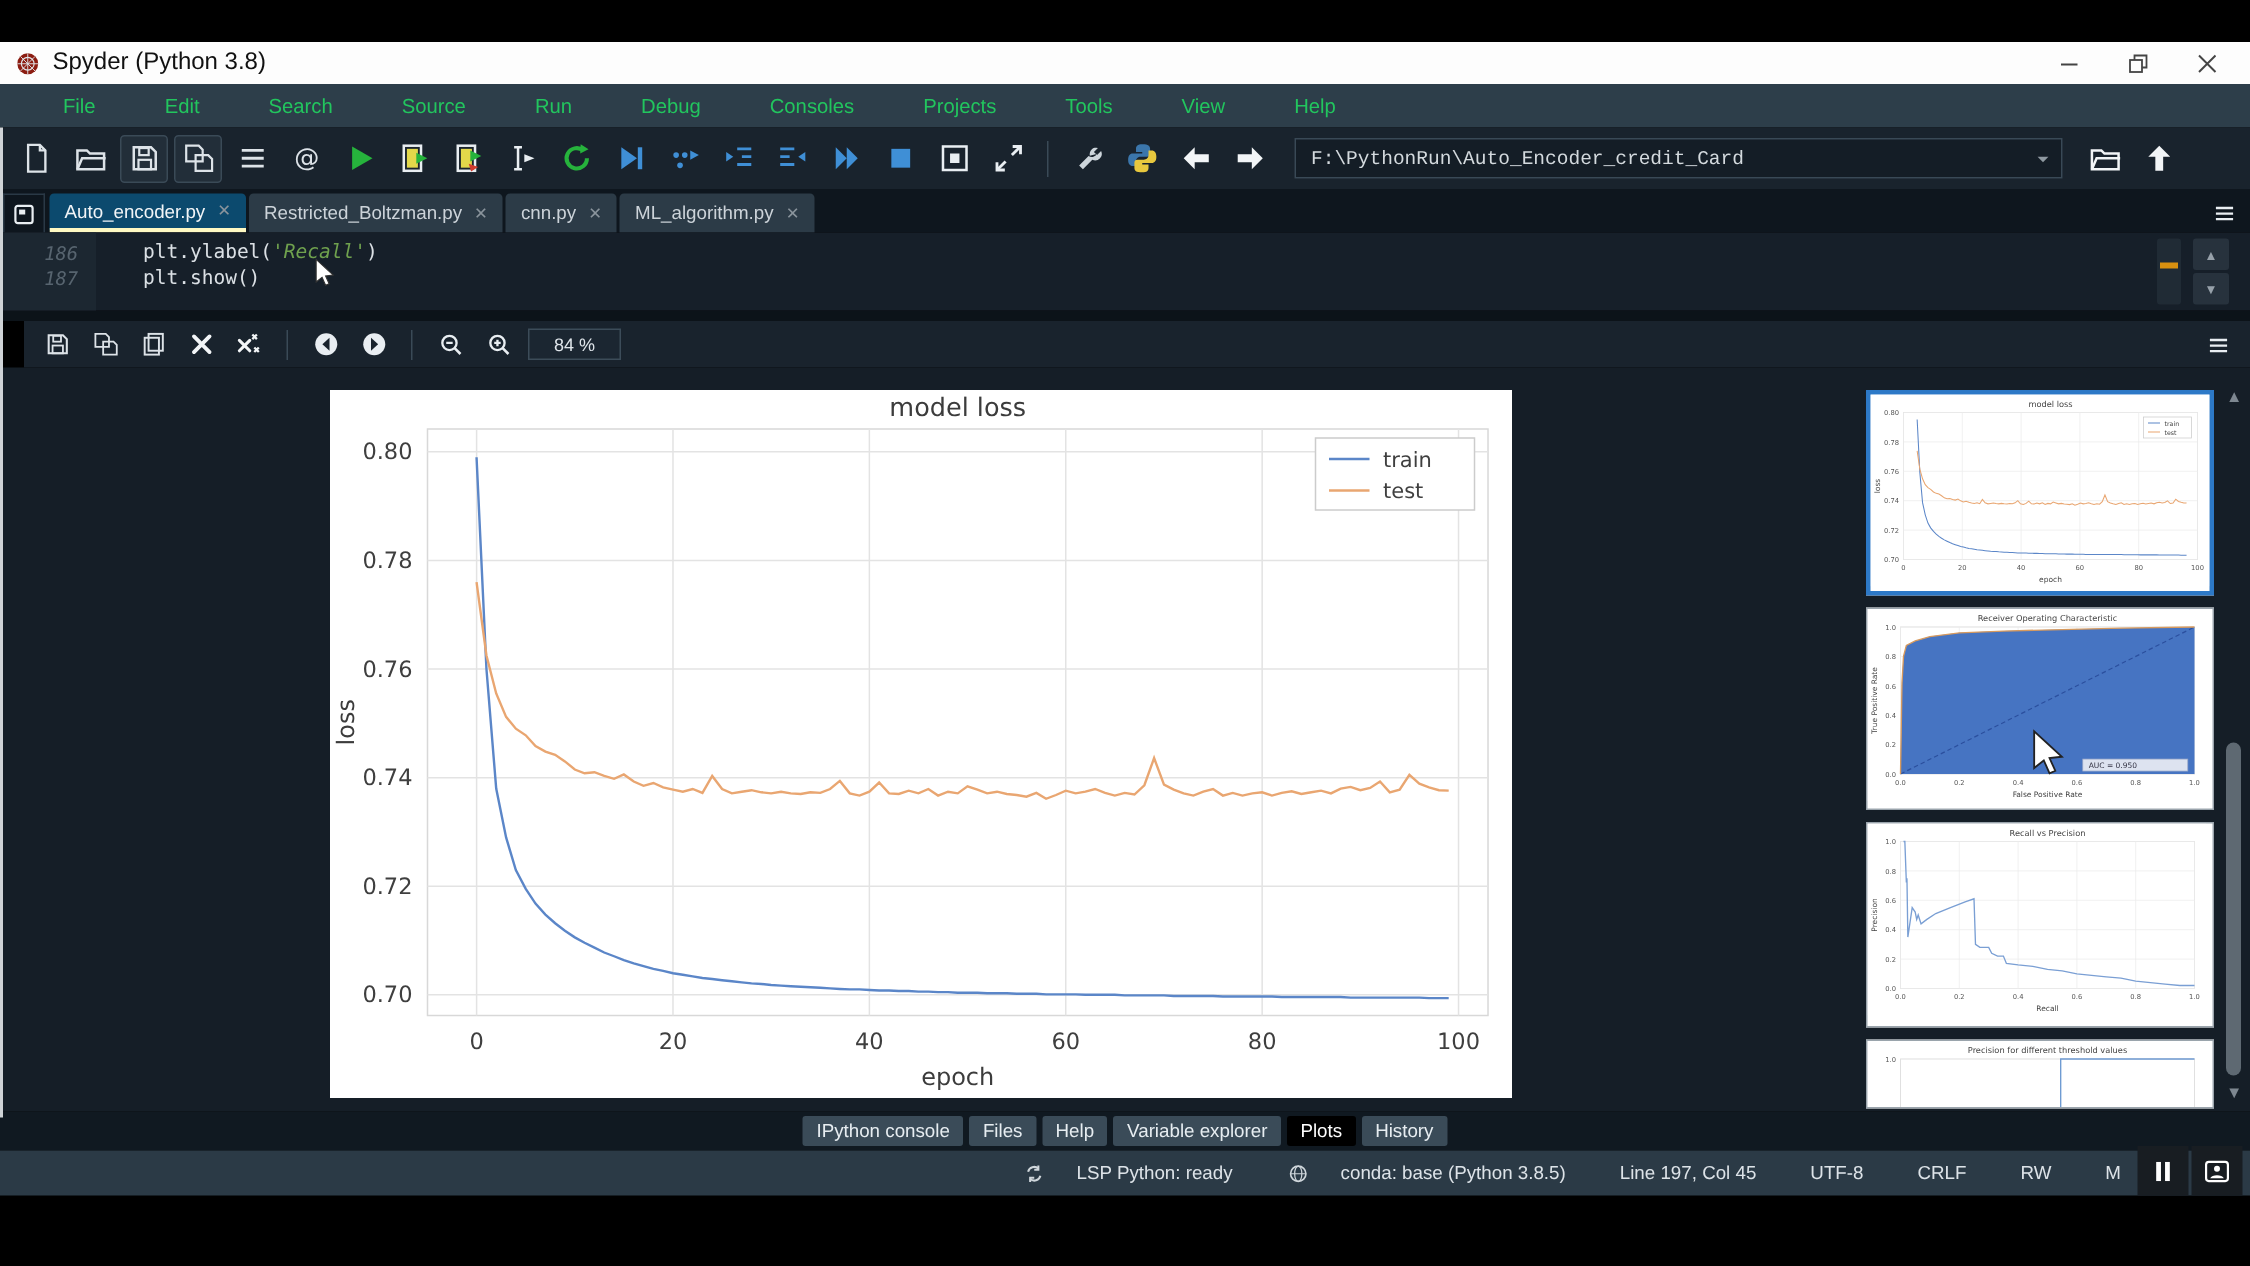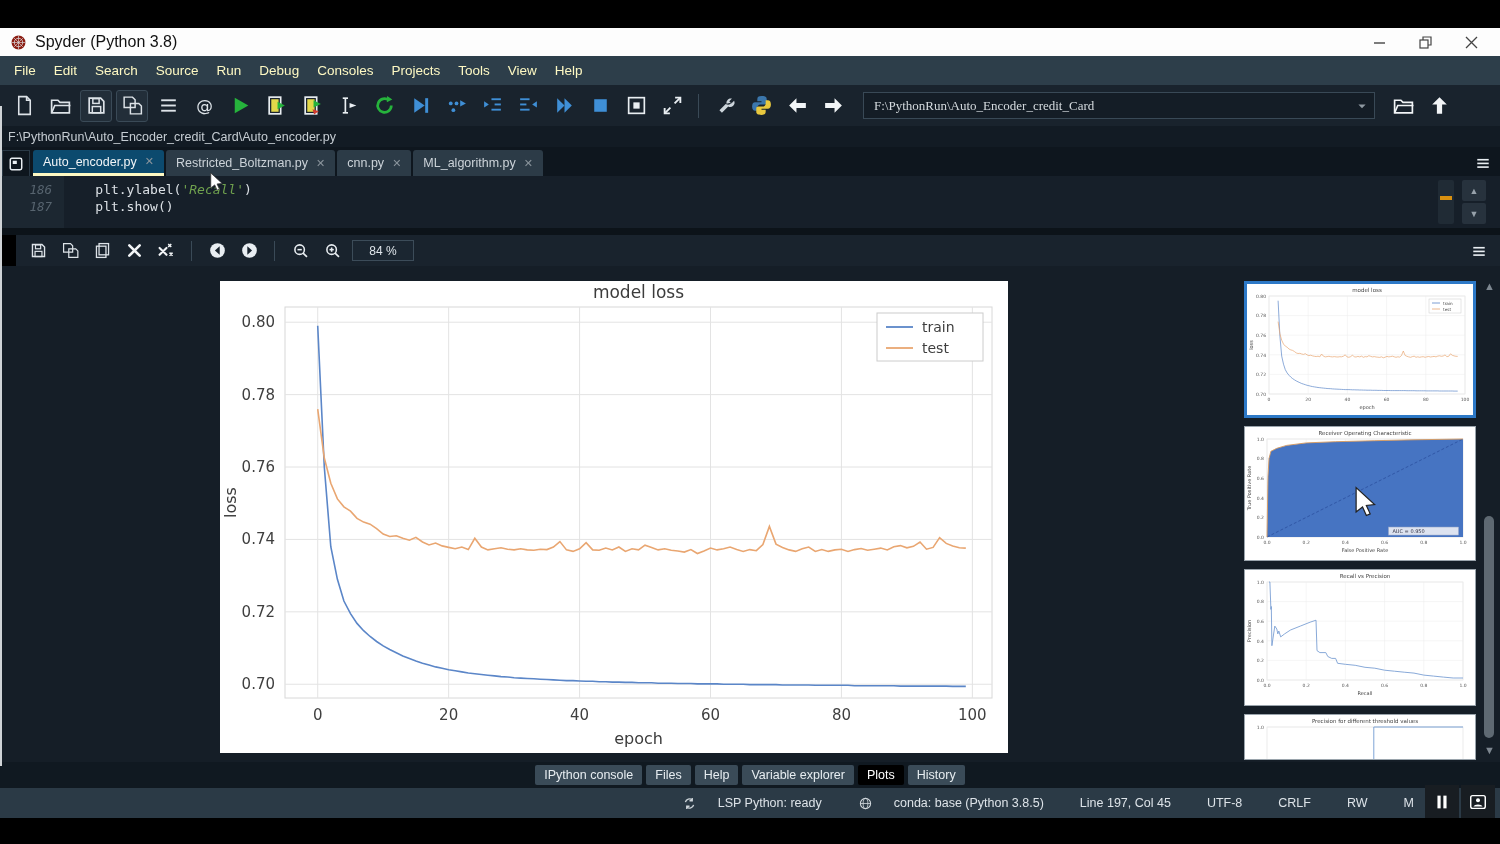--- a/index.html
+++ b/index.html
@@ -10,21 +10,21 @@
   .top-strip { height:28px; background:#000; }
   .titlebar { height:28px; background:#fdfdfd; display:flex; align-items:center; padding:0 6px; }
   .titlebar .logo { width:17px; height:17px; margin:0 8px 0 4px; }
   .titlebar .title { font-size:16px; color:#111; }
   .win-controls { margin-left:auto; display:flex; }
   .win-btn { width:46px; height:26px; display:flex; align-items:center; justify-content:center; color:#444; font-size:13px; }
   .win-btn svg { width:13px; height:13px; }
 
   
   .menubar { height:29px; background:#2d3e4a; display:flex; align-items:center; padding:0 6px; gap:2px; }
-  .menu-item { color:#fef9c3; font-size:13.5px; padding:4px 8px; }
+  .menu-item { color:#22c55e; font-size:13.5px; padding:4px 8px;margin-left:28px; }
 
   
   .toolbar { height:41px; background:#19232d; display:flex; align-items:center; padding:0 6px; }
   .tb-btn { width:32px; height:32px; display:flex; align-items:center; justify-content:center; margin:0 2px; border-radius:3px; }
   .tb-btn svg { width:23px; height:23px; }
   .tb-btn.boxed { background:#222e39; border:1px solid #3a4a57; }
   .tb-sep { width:1px; height:24px; background:#3a4a57; margin:0 8px; }
   .path-box { display:flex; align-items:center; background:#141d26; border:1px solid #39ununsed; border:1px solid #394956; height:27px; width:512px; margin-left:12px; padding:0 4px 0 10px; }
   .path-box .path-text { color:#d4dade; font-size:13px; flex:1; white-space:nowrap; overflow:hidden; }
   .path-box .caret { width:16px; height:16px; }
@@ -298,43 +298,40 @@
             <path d="M10 4l-7 7 7 7v-4.5h9v-5h-9z" fill="#f2f5f7"></path>
           </svg>
         </div>
         <div class="tb-btn">
           <svg viewBox="0 0 22 22">
             <path d="M12 4l7 7-7 7v-4.5H3v-5h9z" fill="#f2f5f7"></path>
           </svg>
         </div>
       </div>
     <div class="path-box">
-      <span class="path-text" style="font-family:Liberation Serif, serif;">F:\PythonRun\Auto_Encoder_credit_Card</span>
+      <span class="path-text" style="font-family:Liberation Mono, monospace;">F:\PythonRun\Auto_Encoder_credit_Card</span>
       <span class="caret"><svg viewBox="0 0 22 22">
             <path d="M6 9l5 5 5-5z" fill="#8f99a1"></path>
           </svg></span>
     </div>
     <div id="tb-right" style="display:flex;align-items:center;margin-left:10px;">
         <div class="tb-btn">
           <svg viewBox="0 0 22 22">
             <path d="M2.5 6h6l2 2h9v10h-17z" fill="none" stroke="#f2f5f7" stroke-width="1.6"></path>
             <path d="M2.5 18l3-7h15" fill="none" stroke="#f2f5f7" stroke-width="1.6"></path>
           </svg>
         </div>
         <div class="tb-btn">
           <svg viewBox="0 0 22 22">
             <path d="M11 3l7 7h-4.5v9h-5v-9H4z" fill="#f2f5f7"></path>
           </svg>
         </div>
       </div>
   </div>
 
-  <div class="breadcrumb">
-    <span>F:\PythonRun\Auto_Encoder_credit_Card\Auto_encoder.py</span>
-  </div>
 
   <div class="tabbar">
     <div class="browse-btn">
       <svg viewBox="0 0 22 22">
           <rect x="4" y="4" width="14" height="14" rx="2" fill="none" stroke="#e9eef2" stroke-width="1.8"></rect>
           <rect x="7" y="7" width="5" height="4" fill="#e9eef2"></rect>
         </svg>
     </div>
     <div id="ed-tabs" style="display:flex;align-items:flex-end;">
         <div class="ed-tab active">

